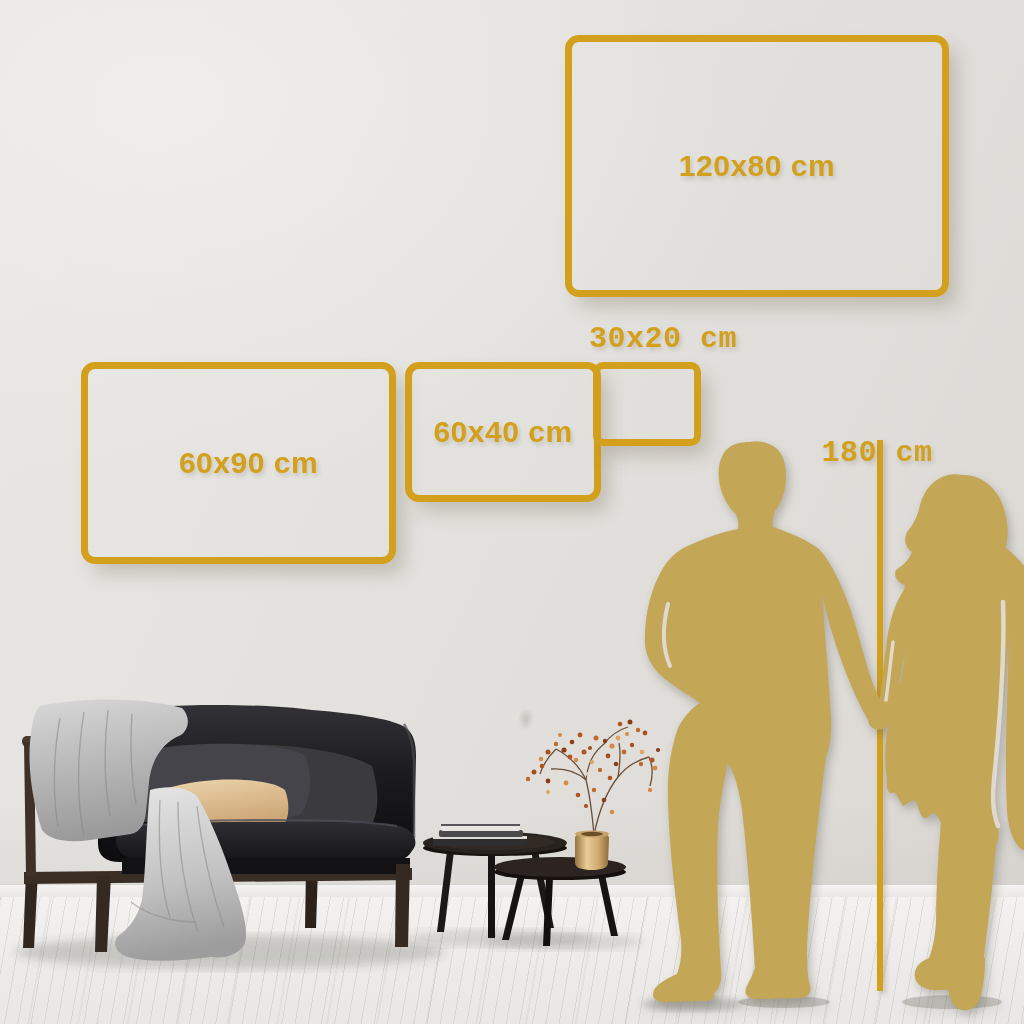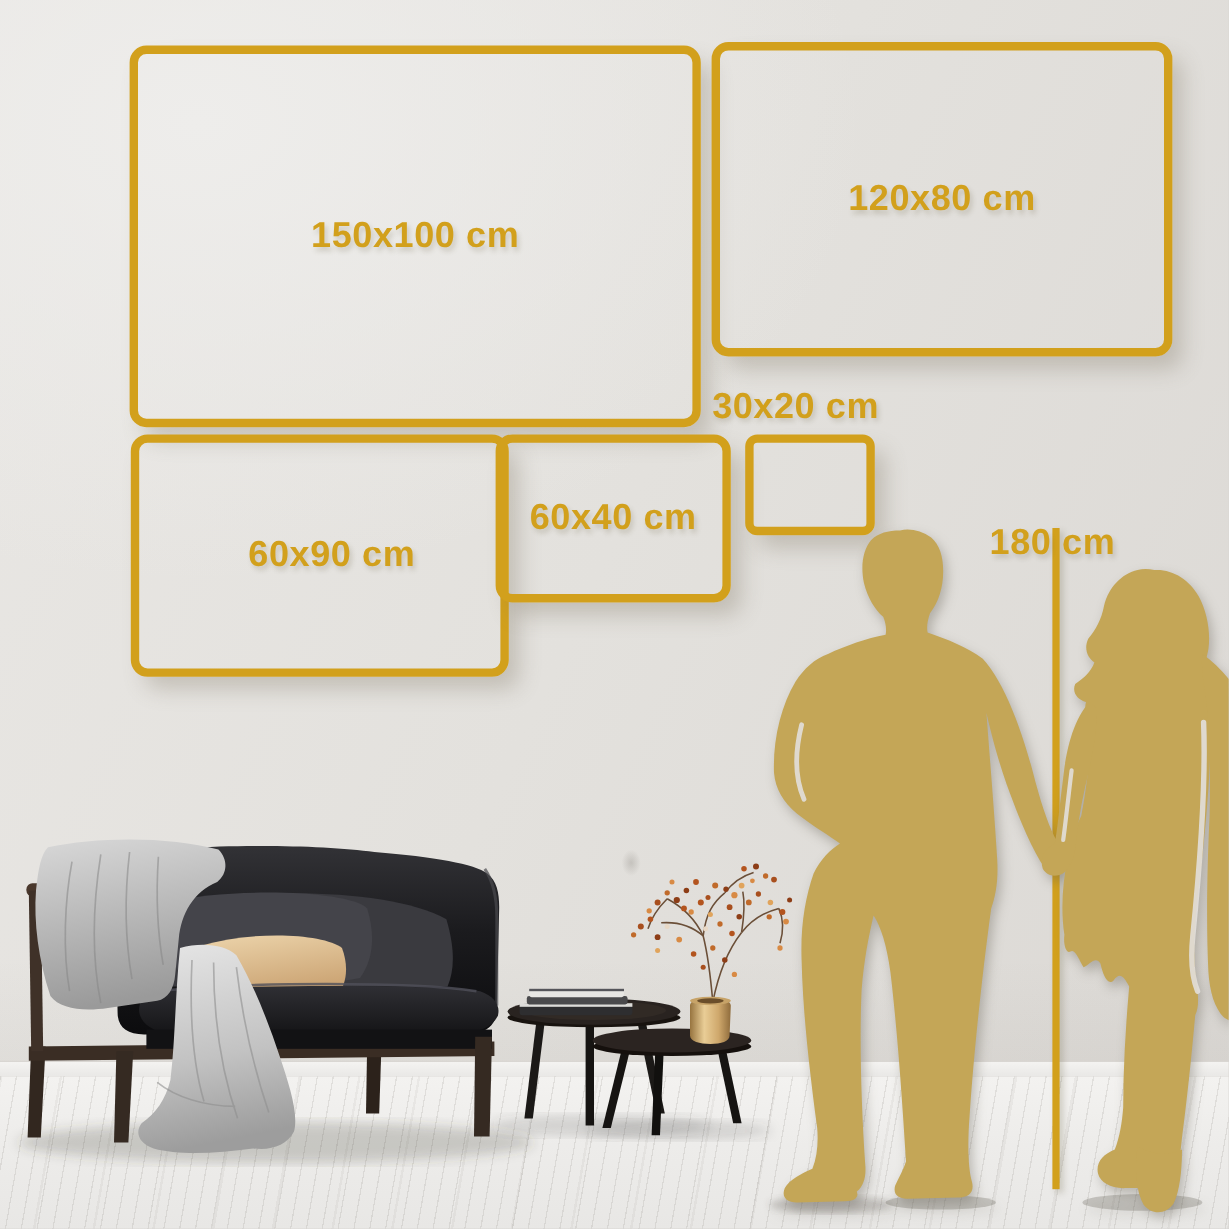--- a/index.html
+++ b/index.html
@@ -29,27 +29,27 @@
     position:absolute;left:0;right:0;top:897px;bottom:0;
     background:
       repeating-linear-gradient(100deg, rgba(150,146,140,0.20) 0 1px, rgba(0,0,0,0) 1px 13px),
       repeating-linear-gradient(100deg, rgba(165,160,154,0.12) 0 2px, rgba(0,0,0,0) 2px 49px),
       linear-gradient(180deg,#f3f2f0 0%,#edecea 45%,#e8e7e5 100%);
   }
   
   .frame{
     position:absolute;border:7px solid var(--gold);border-radius:14px;
     box-shadow:10px 12px 18px -2px rgba(120,110,88,0.30);
-    display:flex;align-items:center;justify-content:center;margin-left:28px;
+    display:flex;align-items:center;justify-content:center;
   }
   .size-label{
     color:var(--gold);font-size:30px;font-weight:bold;letter-spacing:0.5px;
     text-shadow:2px 3px 4px rgba(100,90,60,0.22);white-space:nowrap;
   }
-  .label-floating{position:absolute;display:flex;justify-content:center;}
+  .label-floating{position:absolute;display:flex;justify-content:center;font-family:Liberation Mono, monospace;}
   
   .height-line{
     position:absolute;left:877px;top:440px;width:6px;height:551px;
     background:var(--gold);box-shadow:3px 3px 5px rgba(100,90,60,0.25);
   }
   .height-label{position:absolute;left:816px;top:400px;width:122px;display:flex;justify-content:center;margin-top:36px;}
   
   .layer{position:absolute;inset:0;width:1024px;height:1024px;}
   .people{filter:drop-shadow(3px 5px 5px rgba(100,95,82,0.38));}
 </style>
@@ -228,30 +228,27 @@
           <circle cx="578" cy="795" r="2.3" fill="#b3541e"></circle>
         <circle cx="650" cy="790" r="2.2" fill="#d88a44"></circle>
           <circle cx="548" cy="792" r="2.1" fill="#e0a45c"></circle>
       </g>
       <path d="M575 838 C575 834 581 832 592 832 C603 832 609 834 609 838 L608 863 C608 868 601 870 592 870 C583 870 575 868 575 863 Z" fill="url(#brass)"></path>
       <ellipse cx="592" cy="834" rx="17" ry="3.4" fill="#c7a368"></ellipse>
       <ellipse cx="592" cy="834" rx="11" ry="2.2" fill="#6b4e2a"></ellipse>
     </g>
   </svg>
 
-  <div class="frame" style="left:80px;top:38px;width:462px;height:304px;">
-    <span class="size-label">150x100 cm</span>
-  </div>
   <div class="frame" style="left:565px;top:35px;width:370px;height:248px;">
     <span class="size-label">120x80 cm</span>
   </div>
   <div class="frame" style="left:81px;top:362px;width:281px;height:188px;padding-left:20px;">
     <span class="size-label">60x90 cm</span>
   </div>
-  <div class="frame" style="left:385px;top:362px;width:182px;height:126px;">
+  <div class="frame" style="left:405px;top:362px;width:182px;height:126px;">
     <span class="size-label">60x40 cm</span>
   </div>
   <div class="frame" style="left:593px;top:362px;width:94px;height:70px;border-radius:10px;"></div>
   <div class="label-floating" style="left:588px;top:322px;width:150px;">
     <span class="size-label">30x20 cm</span>
   </div>
 
   <div class="height-line"></div>
   <div class="label-floating height-label">
     <span class="size-label">180 cm</span>

